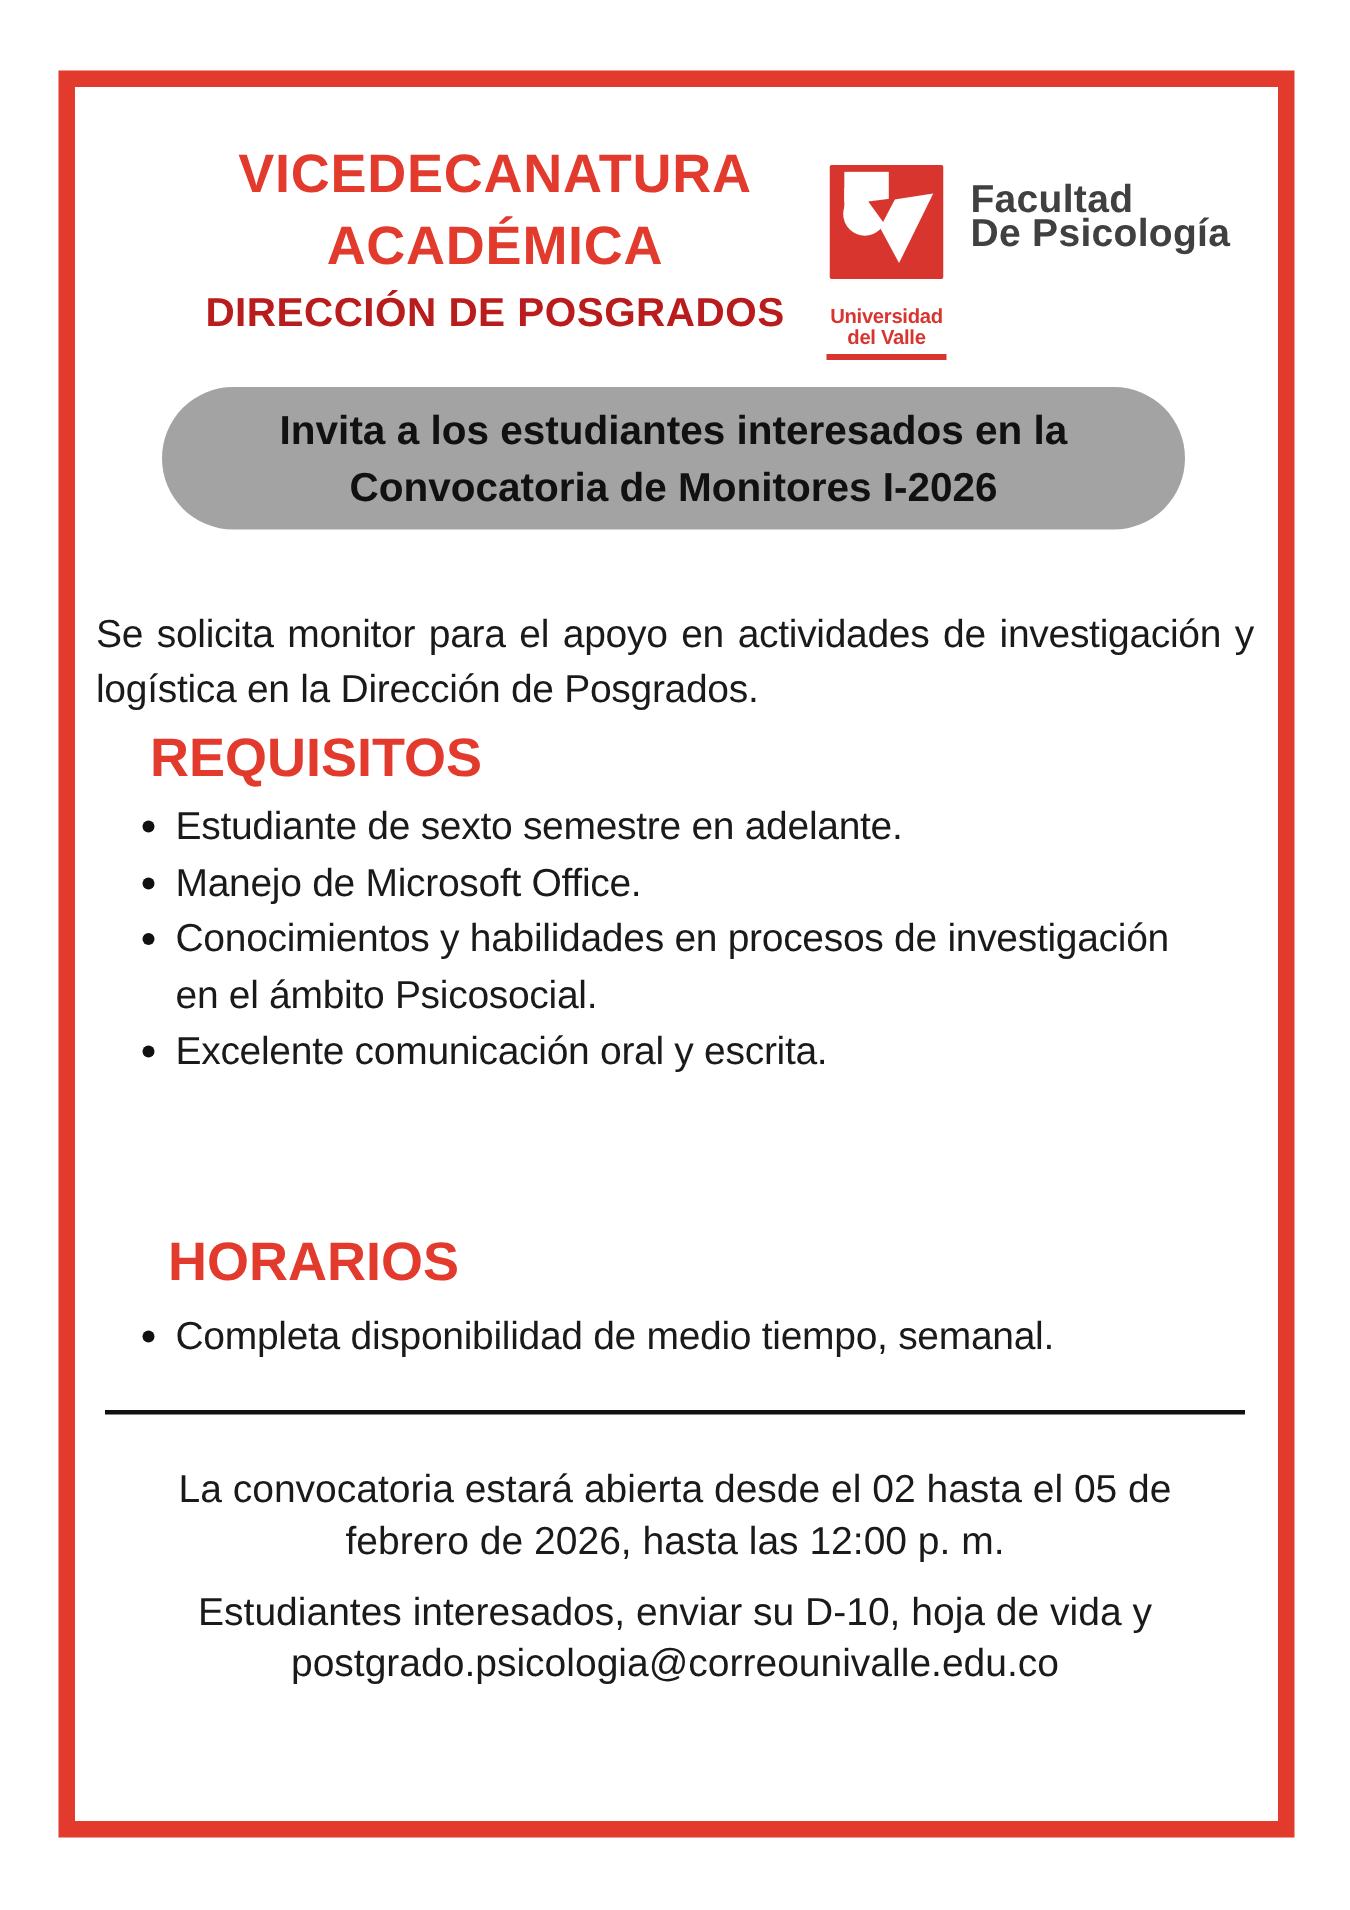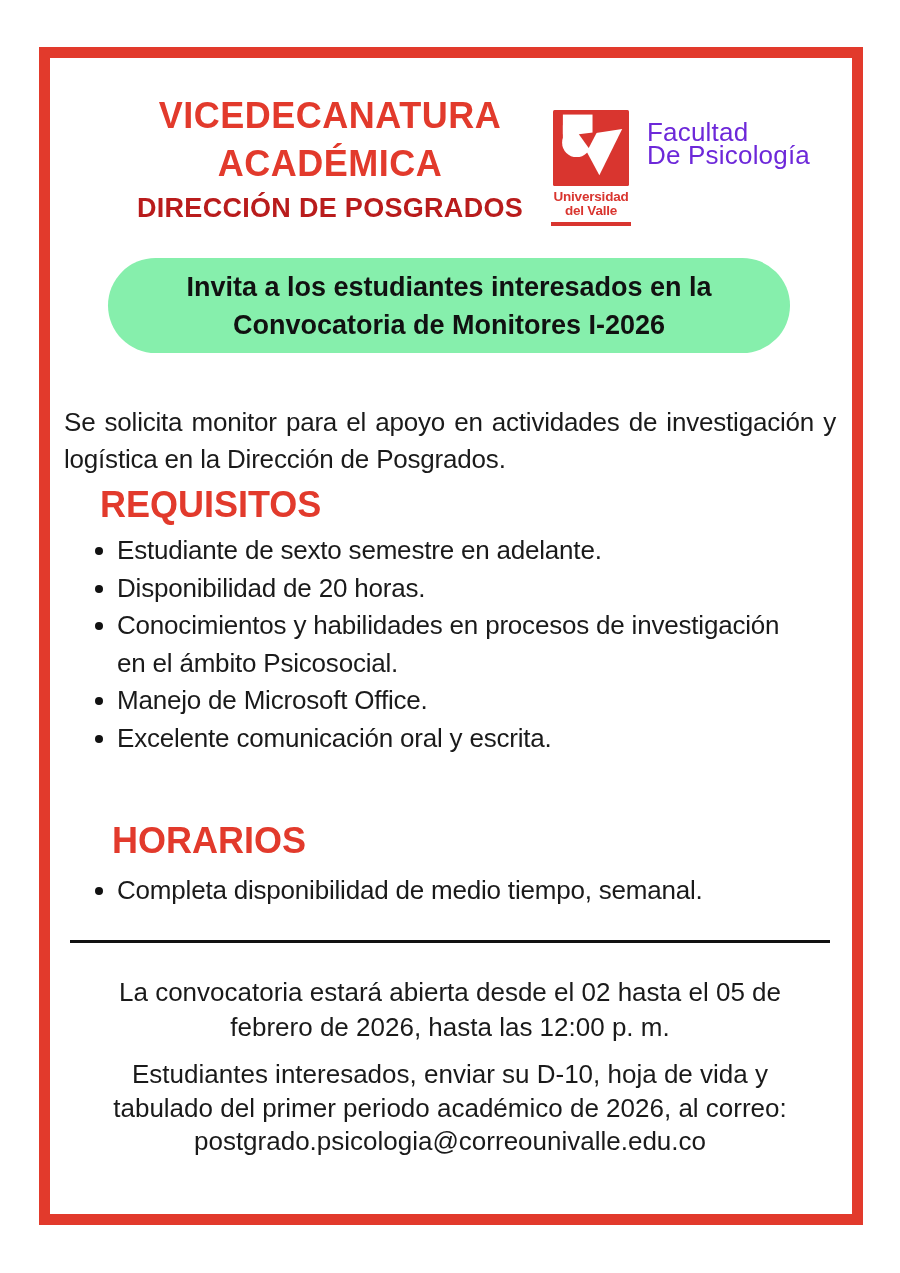--- a/index.html
+++ b/index.html
@@ -48,45 +48,45 @@
     left: 551px; top: 110px;
     width: 80px;
     text-align: center;
   }
   .logo-mark { width: 76px; height: 76px; display: block; margin: 0 auto; }
   .logo-caption {
     color: #d9352f;
     font-weight: bold;
     font-size: 13.5px;
     line-height: 14px;
-    margin-top: 4px;
+    margin-top: 18px;
     letter-spacing: -0.2px;
   }
   .logo-bar {
     height: 4px;
     background: #d9352f;
     margin-top: 4px;
   }
 
   .faculty {
     position: absolute;
     left: 647px; top: 121px;
     font-size: 26px;
-    font-weight: normal;
-    color: #6d28d9;
+    font-weight: bold;
+    color: #404040;
     line-height: 23px;
     letter-spacing: 0.2px;
   }
 
   
   .banner {
     position: absolute;
     left: 108px; top: 258px;
     width: 682px; height: 95px;
-    background: #86efac;
+    background: #a3a3a3;
     border-radius: 48px;
     display: flex;
     flex-direction: column;
     justify-content: center;
     text-align: center;
     font-weight: bold;
     font-size: 27px;
     color: #111111;
     line-height: 38px;
   }
@@ -200,36 +200,34 @@
   <div class="banner">
     <div>Invita a los estudiantes interesados en la</div>
     <div>Convocatoria de Monitores I-2026</div>
   </div>
 
   <p class="intro">Se solicita monitor para el apoyo en actividades de investigación y logística en la Dirección de Posgrados.</p>
 
   <div class="sec-heading requisitos">REQUISITOS</div>
   <ul class="blist requisitos">
     <li>Estudiante de sexto semestre en adelante.</li>
-    <li>Disponibilidad de 20 horas.</li>
+    <li>Manejo de Microsoft Office.</li>
     <li>Conocimientos y habilidades en procesos de investigación en el ámbito Psicosocial.</li>
-    <li>Manejo de Microsoft Office.</li>
     <li>Excelente comunicación oral y escrita.</li>
   </ul>
 
   <div class="sec-heading horarios">HORARIOS</div>
   <ul class="blist horarios">
     <li>Completa disponibilidad de medio tiempo, semanal.</li>
   </ul>
 
   <div class="divider"></div>
 
   <div class="dates">
     <div>La convocatoria estará abierta desde el 02 hasta el 05 de</div>
     <div>febrero de 2026, hasta las 12:00 p. m.</div>
   </div>
 
   <div class="contact">
     <div>Estudiantes interesados, enviar su D-10, hoja de vida y</div>
-    <div>tabulado del primer periodo académico de 2026, al correo:</div>
     <div>postgrado.psicologia@correounivalle.edu.co</div>
   </div>
 </div>
 
 </body></html>

